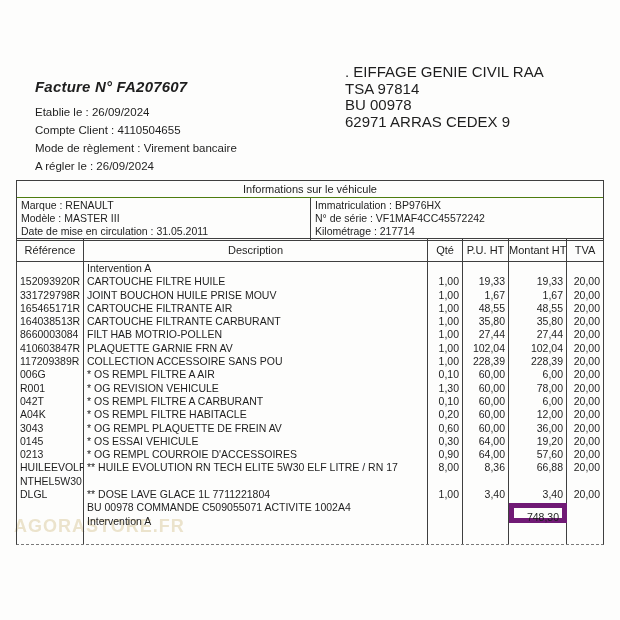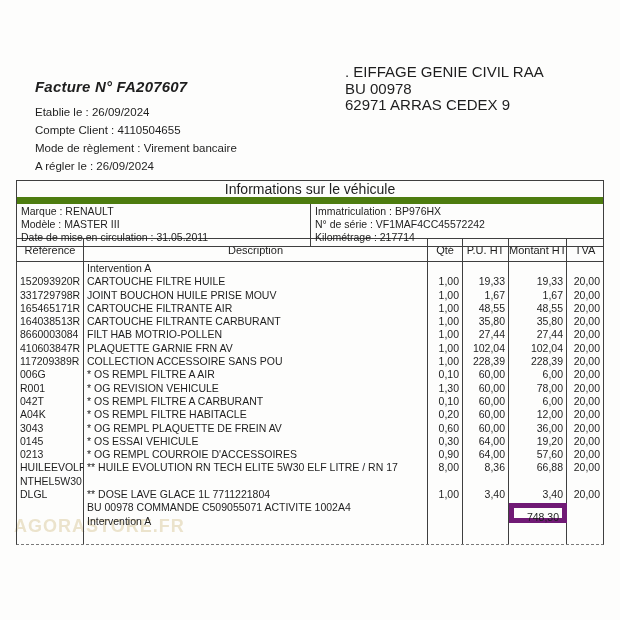--- a/index.html
+++ b/index.html
@@ -24,22 +24,22 @@
 
   
   .addr{position:absolute;left:345px;top:64px;z-index:2;font-size:15px;line-height:16.5px;}
 
   
   .veh{
     position:absolute;left:16px;top:180px;width:586px;z-index:2;
     border:1px solid #3f3f3f;background:transparent;font-size:10.5px;
   }
   .veh-title{
-    text-align:center;font-size:14px;height:16px;line-height:16px;
-    border-bottom:7px solid #4d7c0f;
+    text-align:center;font-size:11px;height:16px;line-height:16px;
+    border-bottom:1px solid #4d7c0f;
   }
   .veh-cols{display:flex;align-items:flex-end;}
   .veh-col{width:50%;padding:1px 0 2px 4px;box-sizing:border-box;}
   .veh-col.right{border-left:1px solid #3f3f3f;}
   .veh-line{line-height:13px;white-space:nowrap;}
 
   
   .tbl{
     position:absolute;left:16px;top:238px;width:586px;z-index:1;
     border:1px solid #3f3f3f;border-bottom:1px dashed #7a7a7a;
@@ -78,20 +78,21 @@
   <div class="inv-head">
     <div class="inv-title">Facture N° FA207607</div>
     <div class="inv-line">Etablie le :  26/09/2024</div>
     <div class="inv-line">Compte Client : 4110504655</div>
     <div class="inv-line">Mode de règlement : Virement bancaire</div>
     <div class="inv-line">A régler le : 26/09/2024</div>
   </div>
 
   <div class="addr">
     <div>. EIFFAGE  GENIE CIVIL RAA</div>
+    <div>TSA 97814</div>
     <div>BU 00978</div>
     <div>62971 ARRAS CEDEX 9</div>
   </div>
 
   <div class="veh">
     <div class="veh-title">Informations sur le véhicule</div>
     <div class="veh-cols">
       <div class="veh-col">
         <div class="veh-line">Marque :  RENAULT</div>
         <div class="veh-line">Modèle :  MASTER III</div>

